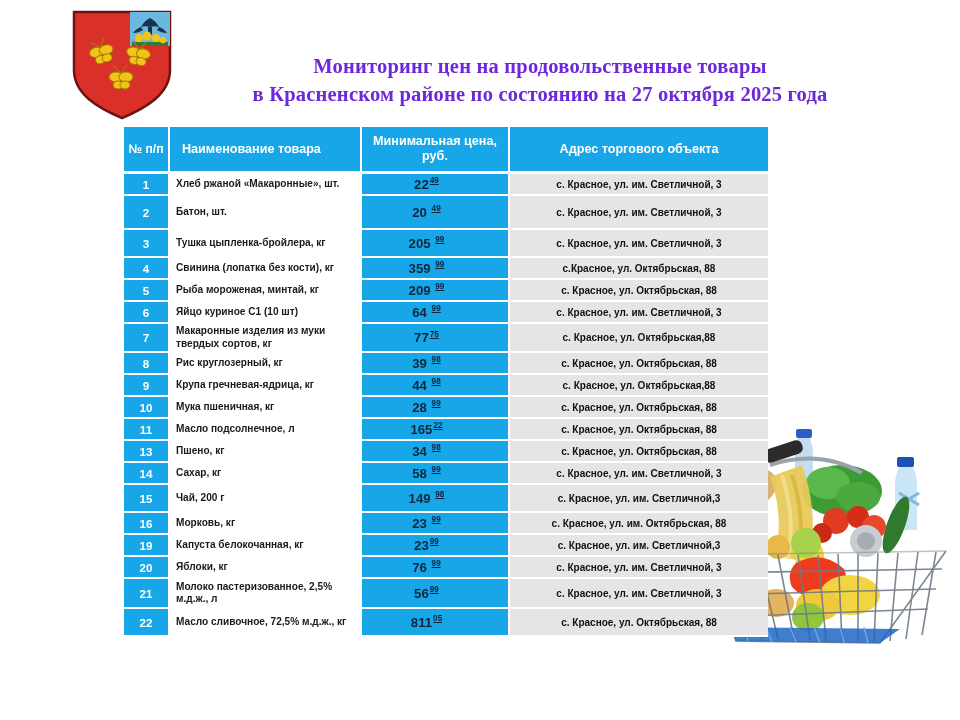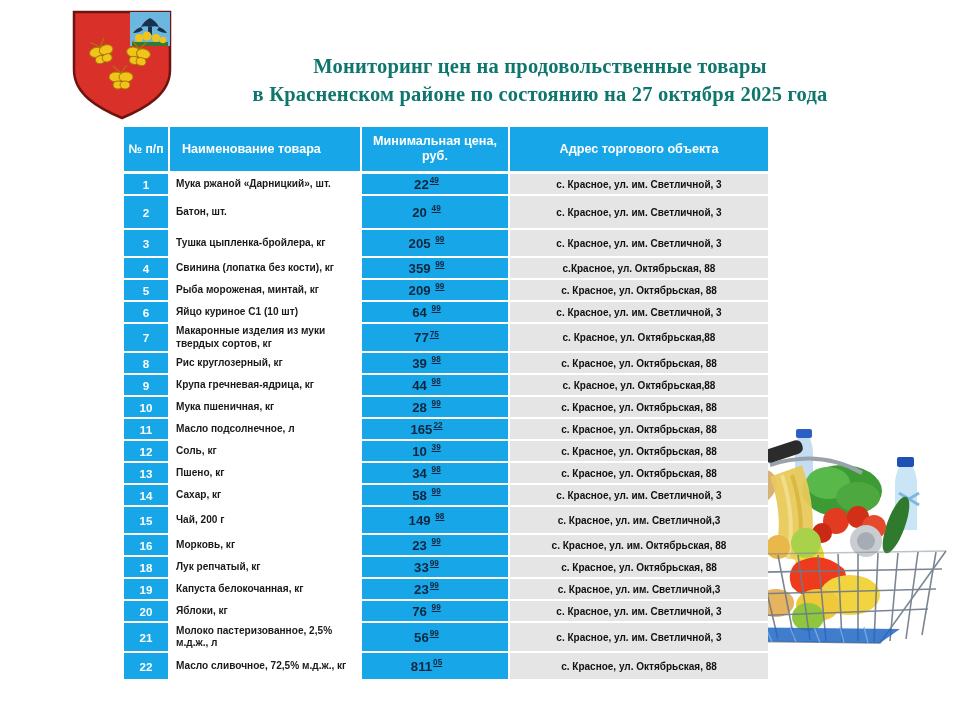--- a/index.html
+++ b/index.html
@@ -25,21 +25,21 @@
   }
 
   
   #title-block {
     position: absolute;
     left: 190px;
     top: 52px;
     width: 700px;
     text-align: center;
     font-family: "Liberation Serif", serif;
-    color: #0f766e;
+    color: #6d28d9;
     font-weight: bold;
     font-size: 20.5px;
     line-height: 28px;
     letter-spacing: 0.2px;
   }
   #title-block .tline { display: block; white-space: nowrap; }
 
   
   #basket {
     position: absolute;
@@ -305,21 +305,21 @@
       <th class="th-price">
         <span>Минимальная цена,</span><br>
         <span>руб.</span>
       </th>
       <th class="th-addr">Адрес торгового объекта</th>
     </tr>
   </thead>
   <tbody id="table-body">
       <tr style="height: 22px;">
         <td class="td-num">1</td>
-        <td class="td-name">Мука ржаной «Дарницкий», шт.</td>
+        <td class="td-name">Хлеб ржаной «Макаронные», шт.</td>
         <td class="td-price"><span class="price-val"><span>22</span><sup>49</sup></span></td>
         <td class="td-addr">с. Красное, ул.  им. Светличной, 3</td>
       </tr>
       <tr style="height: 34px;">
         <td class="td-num">2</td>
         <td class="td-name">Батон, шт.</td>
         <td class="td-price"><span class="price-val"><span>20 </span><sup>49</sup></span></td>
         <td class="td-addr">с. Красное, ул. им. Светличной, 3</td>
       </tr>
       <tr style="height: 28px;">
@@ -370,26 +370,20 @@
         <td class="td-price"><span class="price-val"><span>28 </span><sup>99</sup></span></td>
         <td class="td-addr">с. Красное, ул. Октябрьская, 88</td>
       </tr>
       <tr style="height: 22px;">
         <td class="td-num">11</td>
         <td class="td-name">Масло подсолнечное, л</td>
         <td class="td-price"><span class="price-val"><span>165</span><sup>22</sup></span></td>
         <td class="td-addr">с. Красное, ул. Октябрьская, 88</td>
       </tr>
       <tr style="height: 22px;">
-        <td class="td-num">12</td>
-        <td class="td-name">Соль, кг</td>
-        <td class="td-price"><span class="price-val"><span>10 </span><sup>39</sup></span></td>
-        <td class="td-addr">с. Красное, ул. Октябрьская, 88</td>
-      </tr>
-      <tr style="height: 22px;">
         <td class="td-num">13</td>
         <td class="td-name">Пшено, кг</td>
         <td class="td-price"><span class="price-val"><span>34 </span><sup>98</sup></span></td>
         <td class="td-addr">с. Красное, ул. Октябрьская, 88</td>
       </tr>
       <tr style="height: 22px;">
         <td class="td-num">14</td>
         <td class="td-name">Сахар, кг</td>
         <td class="td-price"><span class="price-val"><span>58 </span><sup>99</sup></span></td>
         <td class="td-addr">с. Красное, ул. им. Светличной, 3</td>
@@ -400,26 +394,20 @@
         <td class="td-price"><span class="price-val"><span>149 </span><sup>98</sup></span></td>
         <td class="td-addr">с. Красное, ул.  им. Светличной,3</td>
       </tr>
       <tr style="height: 22px;">
         <td class="td-num">16</td>
         <td class="td-name">Морковь, кг</td>
         <td class="td-price"><span class="price-val"><span>23 </span><sup>99</sup></span></td>
         <td class="td-addr">с. Красное, ул. им. Октябрьская, 88</td>
       </tr>
       <tr style="height: 22px;">
-        <td class="td-num">18</td>
-        <td class="td-name">Лук репчатый, кг</td>
-        <td class="td-price"><span class="price-val"><span>33</span><sup>99</sup></span></td>
-        <td class="td-addr">с. Красное, ул. Октябрьская, 88</td>
-      </tr>
-      <tr style="height: 22px;">
         <td class="td-num">19</td>
         <td class="td-name"> Капуста белокочанная, кг</td>
         <td class="td-price"><span class="price-val"><span>23</span><sup>99</sup></span></td>
         <td class="td-addr">с. Красное, ул. им. Светличной,3</td>
       </tr>
       <tr style="height: 22px;">
         <td class="td-num">20</td>
         <td class="td-name">Яблоки, кг</td>
         <td class="td-price"><span class="price-val"><span>76 </span><sup>99</sup></span></td>
         <td class="td-addr">с. Красное, ул. им. Светличной, 3</td>

